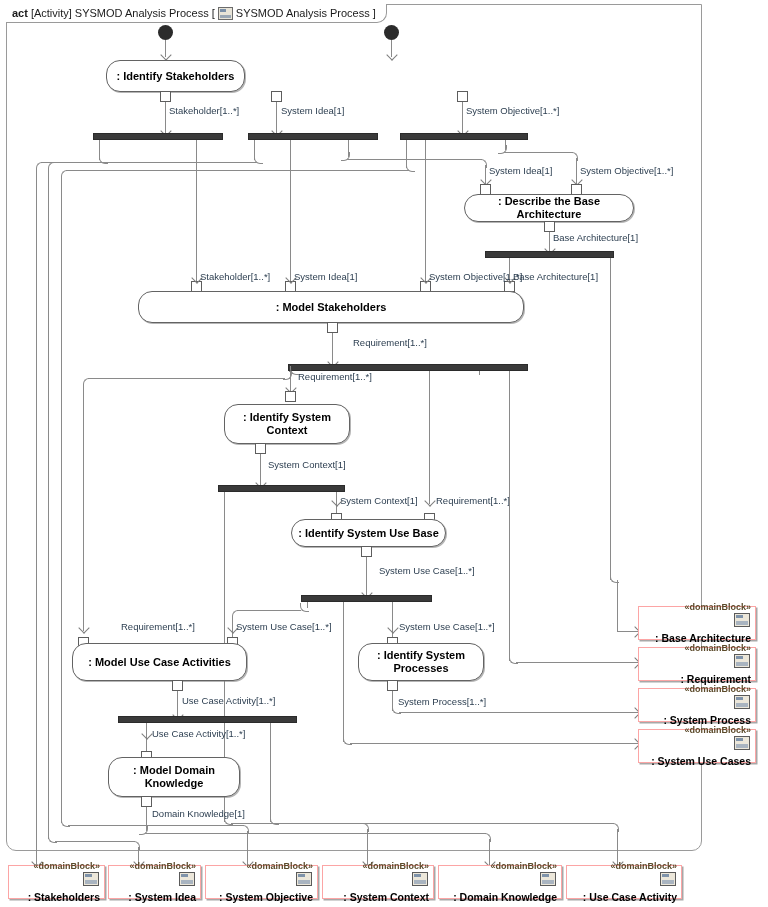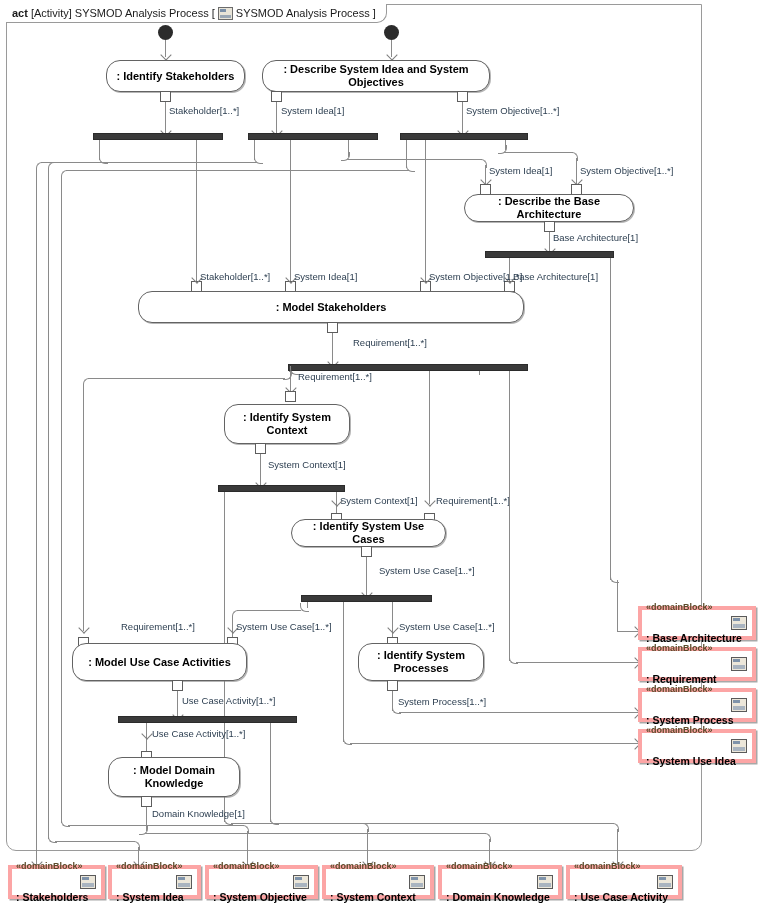--- a/index.html
+++ b/index.html
@@ -59,22 +59,22 @@
   .arw{position:absolute;width:7px;height:7px;}
   .arw.down{border-left:1px solid #7d7d7d;border-bottom:1px solid #7d7d7d;transform:rotate(-45deg);}
   .arw.right{border-top:1px solid #7d7d7d;border-right:1px solid #7d7d7d;transform:rotate(45deg);}
 
   
   .elabel{position:absolute;font-size:9.5px;color:#2c3e50;white-space:nowrap;line-height:11px;}
 
   
   .dblock{
     position:absolute;box-sizing:border-box;background:#ffffff;
-    border:4px solid #fca5a5;box-shadow:1.5px 1.5px 0 rgba(110,110,110,.6);
-    display:flex;flex-direction:column;align-items:flex-start;justify-content:center;
+    border:1px solid #fca5a5;box-shadow:1.5px 1.5px 0 rgba(110,110,110,.6);
+    display:flex;flex-direction:column;align-items:flex-end;justify-content:center;
     padding:2px 4px;
     gap:19px;
   }
   .dblock .stereo{font-size:9px;color:#5b4a2a;line-height:11px;font-weight:bold;}
   .dblock .dname{font-size:10.5px;font-weight:bold;color:#000;line-height:13px;white-space:nowrap;}
   .dblock .bicon{
     position:absolute;right:5px;top:6px;width:14px;height:12px;
     background:#ece7da;border:1px solid #5a5a5a;
   }
   .dblock .bicon::before{content:"";position:absolute;left:1px;top:1px;width:7px;height:3px;background:#7f93aa;}
@@ -105,23 +105,20 @@
   <div class="arw down" style="left:388px;top:51px;"></div>
 
   <div class="action" style="left:106px;top:60px;width:139px;height:32px;">
     <span>: Identify Stakeholders</span>
   </div>
   <div class="pin" style="left:160px;top:91px;"></div>
   <div class="edge ev" style="left:165px;top:102px;height:33px;"></div>
   <div class="arw down" style="left:162px;top:127px;"></div>
   <div class="elabel" style="left:169px;top:105px;">Stakeholder[1..*]</div>
 
-  <div class="action" style="left:262px;top:60px;width:228px;height:32px;">
-    <span>: Describe System Idea and System Objectives</span>
-  </div>
   <div class="pin" style="left:271px;top:91px;"></div>
   <div class="edge ev" style="left:276px;top:102px;height:33px;"></div>
   <div class="arw down" style="left:273px;top:127px;"></div>
   <div class="elabel" style="left:281px;top:105px;">System Idea[1]</div>
 
   <div class="pin" style="left:457px;top:91px;"></div>
   <div class="edge ev" style="left:462px;top:102px;height:33px;"></div>
   <div class="arw down" style="left:459px;top:127px;"></div>
   <div class="elabel" style="left:466px;top:105px;">System Objective[1..*]</div>
 
@@ -274,21 +271,21 @@
   <div class="edge ev" style="left:367px;top:829px;height:36px;"></div>
   <div class="arw down" style="left:364px;top:858px;"></div>
 
   <div class="edge ev" style="left:336px;top:492px;height:21px;"></div>
   <div class="arw down" style="left:333px;top:497px;"></div>
   <div class="elabel" style="left:340px;top:495px;">System Context[1]</div>
 
   <div class="pin" style="left:331px;top:513px;"></div>
   <div class="pin" style="left:424px;top:513px;"></div>
   <div class="action" style="left:291px;top:519px;width:155px;height:28px;">
-    <span>: Identify System Use Cases</span>
+    <span>: Identify System Use Base</span>
   </div>
   <div class="pin" style="left:361px;top:546px;"></div>
   <div class="edge ev" style="left:366px;top:557px;height:40px;"></div>
   <div class="arw down" style="left:363px;top:589px;"></div>
   <div class="elabel" style="left:379px;top:565px;">System Use Case[1..*]</div>
 
   <div class="bar" style="left:301px;top:595px;width:131px;"></div>
 
   <div class="edge ev" style="left:307px;top:602px;height:6px;"></div>
   <div class="elb bl" style="left:300px;top:603px;width:8px;height:8px;"></div>
@@ -365,21 +362,21 @@
     <span class="dname">: Requirement</span>
   </div>
   <div class="dblock" style="left:638px;top:688px;width:118px;height:34px;">
     <span class="bicon"></span>
     <span class="stereo">«domainBlock»</span>
     <span class="dname">: System Process</span>
   </div>
   <div class="dblock" style="left:638px;top:729px;width:118px;height:34px;">
     <span class="bicon"></span>
     <span class="stereo">«domainBlock»</span>
-    <span class="dname">: System Use Idea</span>
+    <span class="dname">: System Use Cases</span>
   </div>
 
   <div class="dblock" style="left:8px;top:865px;width:97px;height:34px;">
     <span class="bicon"></span>
     <span class="stereo">«domainBlock»</span>
     <span class="dname">: Stakeholders</span>
   </div>
   <div class="dblock" style="left:108px;top:865px;width:93px;height:34px;">
     <span class="bicon"></span>
     <span class="stereo">«domainBlock»</span>

